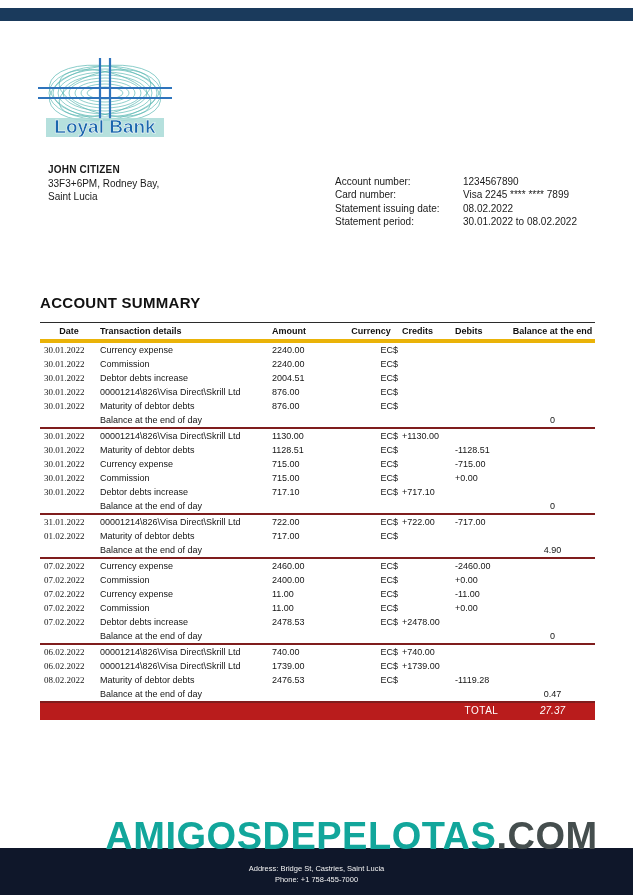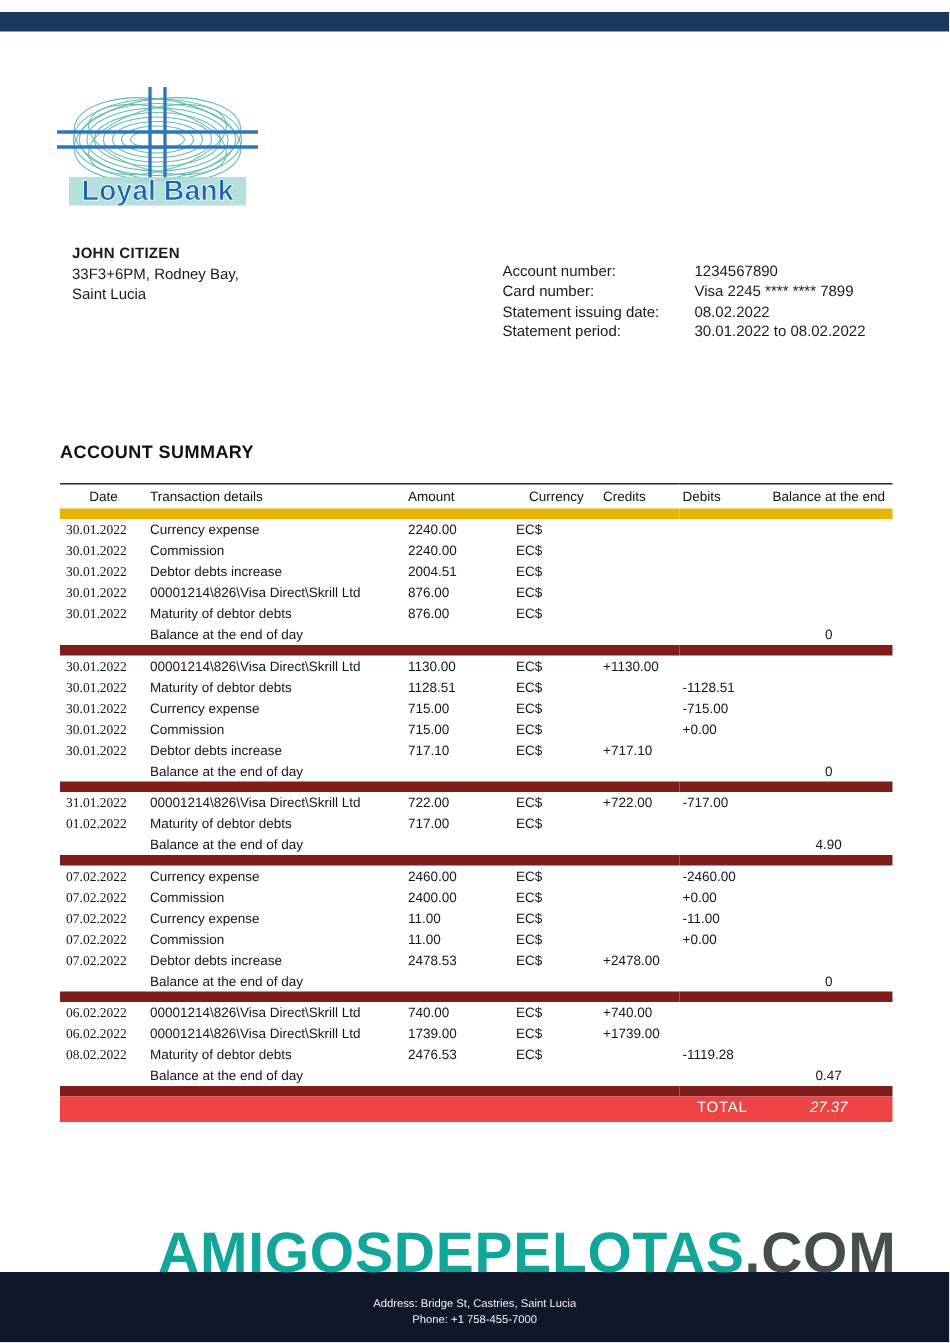--- a/index.html
+++ b/index.html
@@ -11,33 +11,33 @@
 
   .logo { position:absolute; left:34px; top:57px; width:142px; height:86px; }
 
   .customer { position:absolute; left:48px; top:163px; font-size:10px; color:#1a1a1a; line-height:13.5px; }
   .customer .name { font-weight:bold; letter-spacing:0.2px; }
 
   .acct { position:absolute; left:335px; top:175px; font-size:10px; color:#1a1a1a; line-height:13.4px; }
   .acct-row { display:flex; }
   .acct-label { width:128px; }
 
-  .summary-title { position:absolute; left:40px; top:294px; font-size:12px; font-weight:bold; color:#111; letter-spacing:0.3px; }
+  .summary-title { position:absolute; left:40px; top:294px; font-size:15px; font-weight:bold; color:#111; letter-spacing:0.3px; }
 
   .table-wrap { position:absolute; left:40px; top:322px; width:555px; }
   table { border-collapse:collapse; width:100%; table-layout:fixed; font-size:9px; color:#151515; }
-  thead th { font-weight:normal; color:#111; padding:3px 2px; border-top:1.5px solid #2b2b2b; border-bottom:7px solid #eab308; text-align:left; white-space:nowrap; }
+  thead th { font-weight:bold; color:#111; padding:3px 2px; border-top:1.5px solid #2b2b2b; border-bottom:4px solid #eab308; text-align:left; white-space:nowrap; }
   th.c-date, th.c-currency, th.c-balance { text-align:center; }
   td { padding:2px 2px; white-space:nowrap; overflow:hidden; height:13px; }
   td.c-date { padding-left:4px;font-family:Liberation Serif, serif; }
-  td.c-currency { text-align:left; }
+  td.c-currency { text-align:right; }
   td.c-balance { text-align:center; }
-  tr.balance td { border-bottom:7px solid #7f1d1d; }
-
-  .total-bar { position:relative; height:17px; background:#ef4444; color:#ffffff; font-size:10px; }
+  tr.balance td { border-bottom:2px solid #7f1d1d; }
+
+  .total-bar { position:relative; height:17px; background:#b91c1c; color:#ffffff; font-size:10px; }
   .total-label { position:absolute; left:413px; top:2px; width:57px; text-align:center; letter-spacing:0.5px; }
   .total-value { position:absolute; left:470px; top:2px; width:85px; text-align:center;font-style:italic; }
 
   .watermark { position:absolute; top:815px; left:0; width:100%; text-align:center; font-size:38px; font-weight:bold; letter-spacing:0.5px; z-index:5; transform:translateX(35px); white-space:nowrap; }
   .watermark .wm-main { color:#12a69b; }
   .watermark .wm-suffix { color:#454e4e; }
 
   .footer { position:absolute; bottom:0; left:0; width:100%; height:47px; background:#0f172a; color:#f2f2f2; text-align:center; font-size:7.5px; line-height:11px; padding-top:15px; z-index:1; }
 </style>
 </head>

